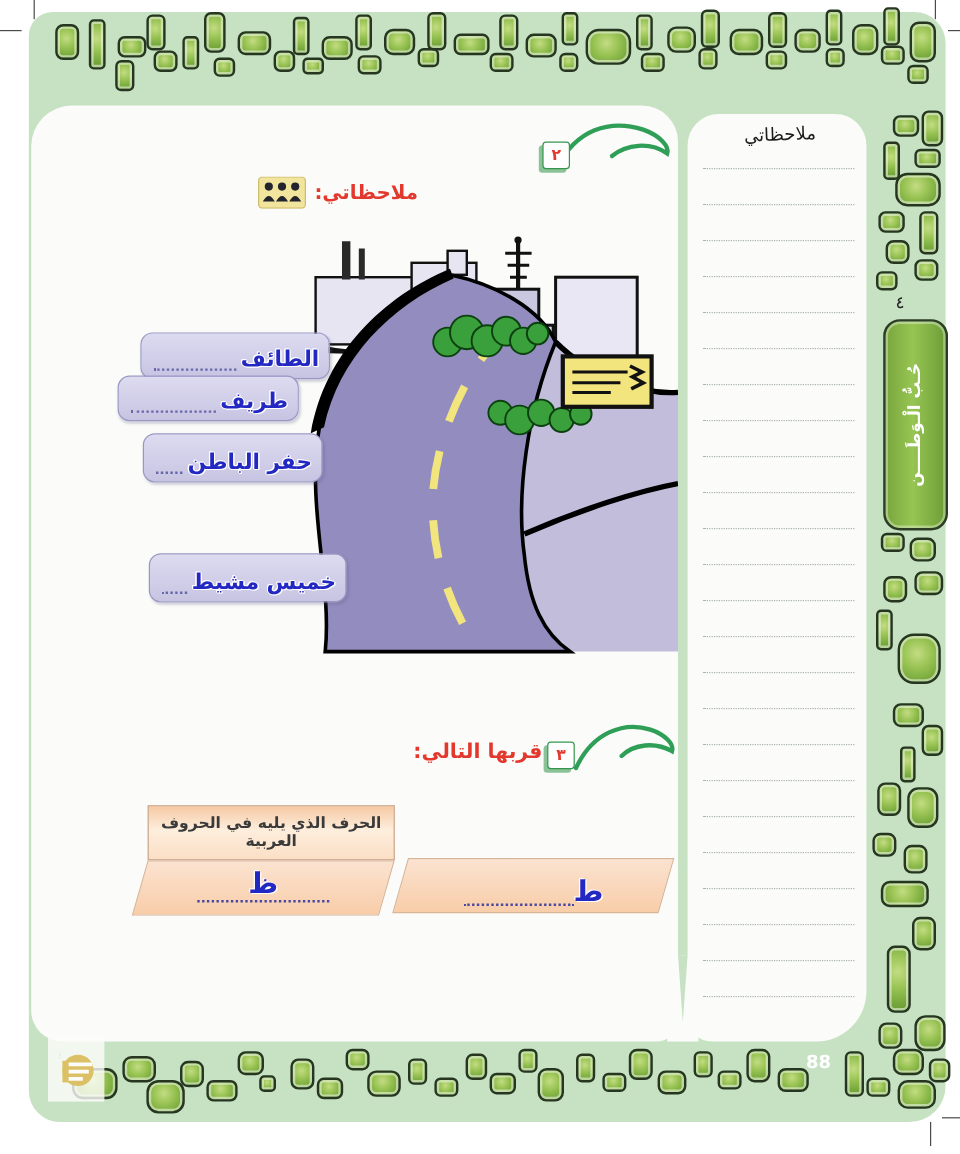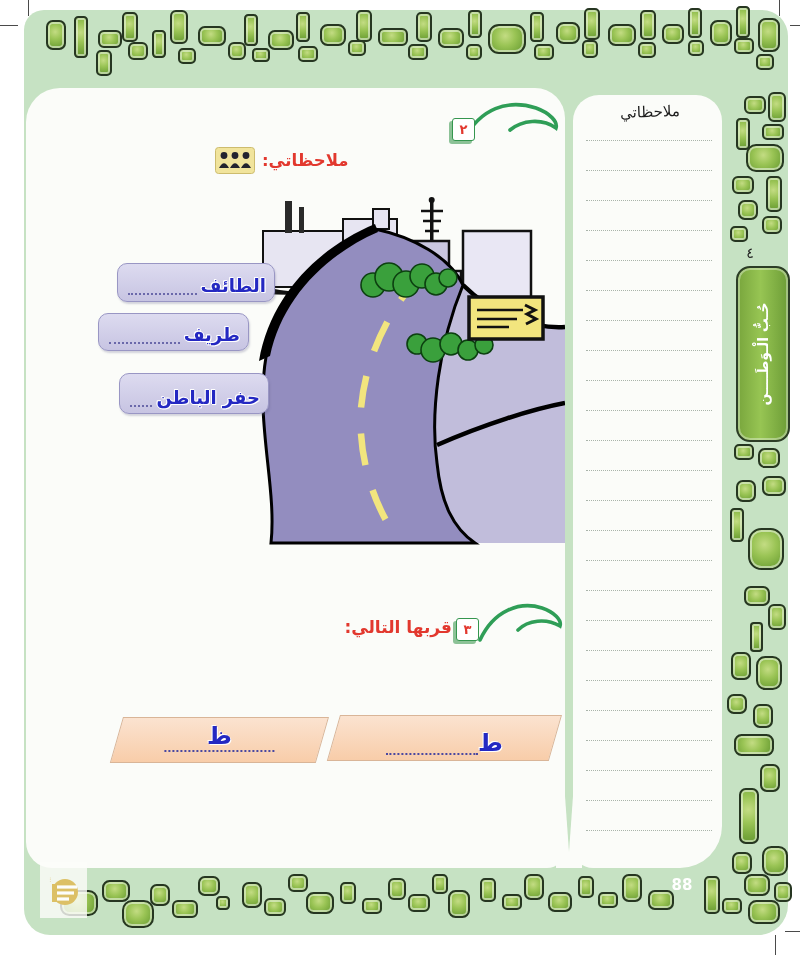--- a/index.html
+++ b/index.html
@@ -309,45 +309,50 @@
         <circle cx="259" cy="152" r="9"></circle>
     </g>
 
     <g>
       <rect x="244" y="104" width="74" height="42" fill="#f2e57e" stroke="#111" stroke-width="3.5"></rect>
       <path d="M252,117 h46 M252,126 h40 M252,134 h32" stroke="#111" stroke-width="2.5"></path>
       <path d="M300,112 l10,5 -8,4 9,5 -10,5" fill="none" stroke="#111" stroke-width="3"></path>
     </g>
   </svg>
 
-  <div class="citybox" style="left:117px;top:263px;width:140px;height:31px;text-align:center;">
+  <div class="citybox" style="left:117px;top:277px;width:140px;height:31px;text-align:center;">
     <span class="cityname">الطائف</span>
     <span class="citydots"></span>
   </div>
   <div class="citybox" style="left:98px;top:313px;width:133px;height:30px;">
     <span class="cityname">طريف</span>
     <span class="citydots"></span>
   </div>
-  <div class="citybox" style="left:119px;top:373px;width:132px;height:33px;">
+  <div class="citybox" style="left:119px;top:361px;width:132px;height:33px;">
     <span class="cityname">حفر الباطن</span>
+    <span class="citydots"></span>
+  </div>
+  <div class="citybox" style="left:124px;top:461px;width:147px;height:33px;">
+    <span class="cityname">خميس مشيط</span>
     <span class="citydots"></span>
   </div>
 
   <svg class="swoosh" style="left:478px;top:598px;" width="86" height="52" viewBox="0 0 86 52">
     <path d="M2,42 C16,12 42,3 64,10 C76,14 84,22 82,28 C68,20 50,22 40,32" fill="none" stroke="#2f9e57" stroke-width="3.6" stroke-linecap="round"></path>
   </svg>
   <div class="num-badge" style="left:456px;top:618px;">٣</div>
   <div class="red-prompt" style="left:330px;top:617px;width:122px;font-size:17px;">قربها التالي:</div>
 
   <div class="tbl-floor" style="left:340px;top:715px;width:222px;">
     <div class="floor-inner">
       <span class="big-letter">ط</span>
       <span class="ansdots" style="width:92px;"></span>
     </div>
   </div>
+  <div class="tbl-head" style="left:123px;top:671px;width:206px;height:46px;">الحرف الذي يليه في الحروف العربية</div>
   <div class="tbl-floor" style="left:123px;top:717px;width:206px;">
     <div class="floor-inner" style="flex-direction:column;align-items:center;">
       <span class="big-letter">ظ</span>
       <span class="ansdots" style="width:110px;height:2px;"></span>
     </div>
   </div>
 
   <div id="notes-title">ملاحظاتي</div>
   <div id="notelines">
       <div class="noteline" style="left: 586px; top: 140px; width: 126px;"></div>

